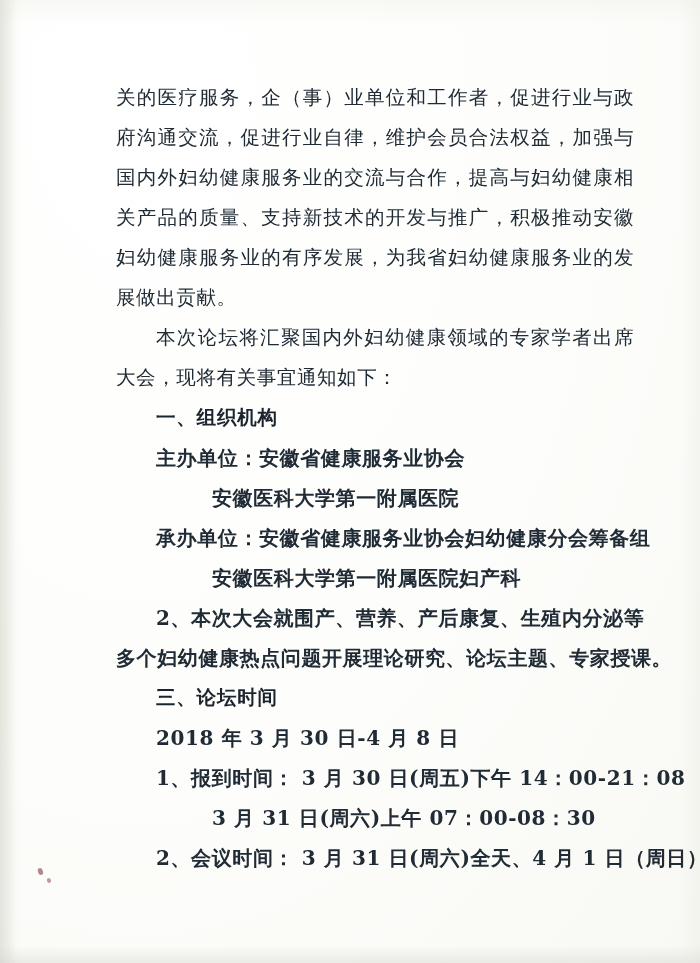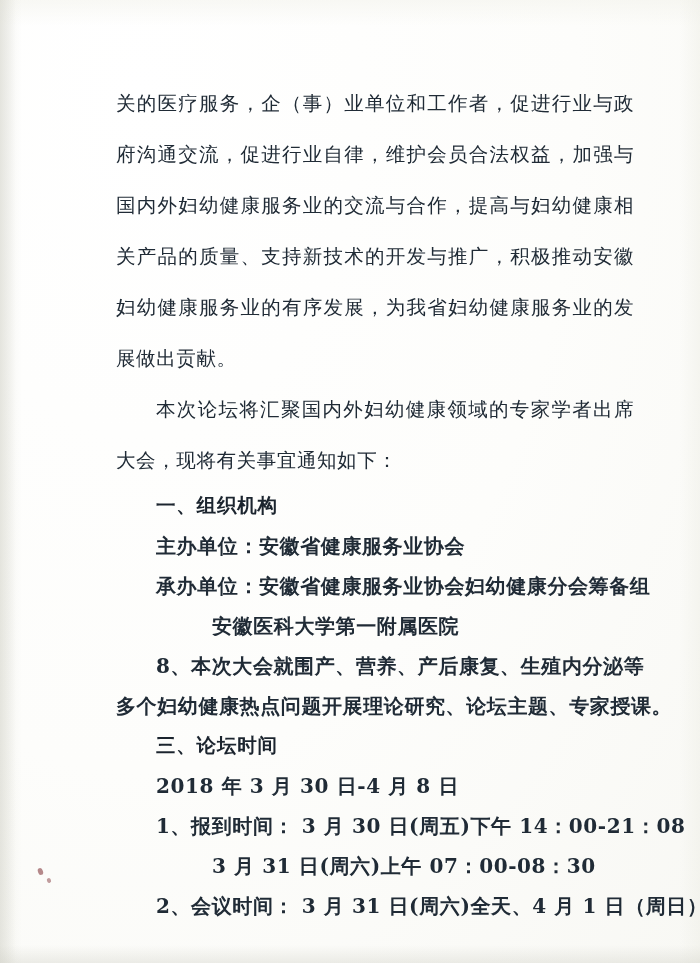--- a/index.html
+++ b/index.html
@@ -34,21 +34,21 @@
   .doc-body {
     position: absolute;
     left: 0;
     top: 0;
     width: 700px;
     padding: 78px 66px 0 116px;
     box-sizing: border-box;
   }
   .para {
     font-size: 19.5px;
-    line-height: 51px;
+    line-height: 40px;
     letter-spacing: 0.6px;
     text-align: justify;
     color: #202b36;
     margin: 0 0 0 0;
     white-space: pre-wrap;
   }
   .para.indent {
     text-indent: 40px;
   }
   .heading {
@@ -115,26 +115,27 @@
 
   <div class="doc-body">
 
     <p class="para">关的医疗服务，企（事）业单位和工作者，促进行业与政府沟通交流，促进行业自律，维护会员合法权益，加强与国内外妇幼健康服务业的交流与合作，提高与妇幼健康相关产品的质量、支持新技术的开发与推广，积极推动安徽妇幼健康服务业的有序发展，为我省妇幼健康服务业的发展做出贡献。</p>
 
     <p class="para indent">本次论坛将汇聚国内外妇幼健康领域的专家学者出席大会，现将有关事宜通知如下：</p>
 
     <div class="block">
       <p class="heading">一、组织机构</p>
       <p class="line indent1">主办单位：安徽省健康服务业协会</p>
+      <p class="line indent2">安徽医科大学第一附属医院</p>
       <p class="line indent1">承办单位：安徽省健康服务业协会妇幼健康分会筹备组</p>
-      <p class="line indent2">安徽医科大学第一附属医院</p>
+      <p class="line indent2">安徽医科大学第一附属医院妇产科</p>
     </div>
 
     <div class="block">
-      <p class="line indent1">8、本次大会就围产、营养、产后康复、生殖内分泌等</p>
+      <p class="line indent1">2、本次大会就围产、营养、产后康复、生殖内分泌等</p>
       <p class="line">多个妇幼健康热点问题开展理论研究、论坛主题、专家授课。</p>
     </div>
 
     <div class="block">
       <p class="heading">三、论坛时间</p>
       <p class="line indent1">2018 年 3 月 30 日-4 月 8 日</p>
       <p class="line indent1">1、报到时间： 3 月 30 日(周五)下午 14：00-21：08</p>
       <p class="line indent2">3 月 31 日(周六)上午 07：00-08：30</p>
       <p class="line indent1">2、会议时间： 3 月 31 日(周六)全天、4 月 1 日（周日）</p>
     </div>

